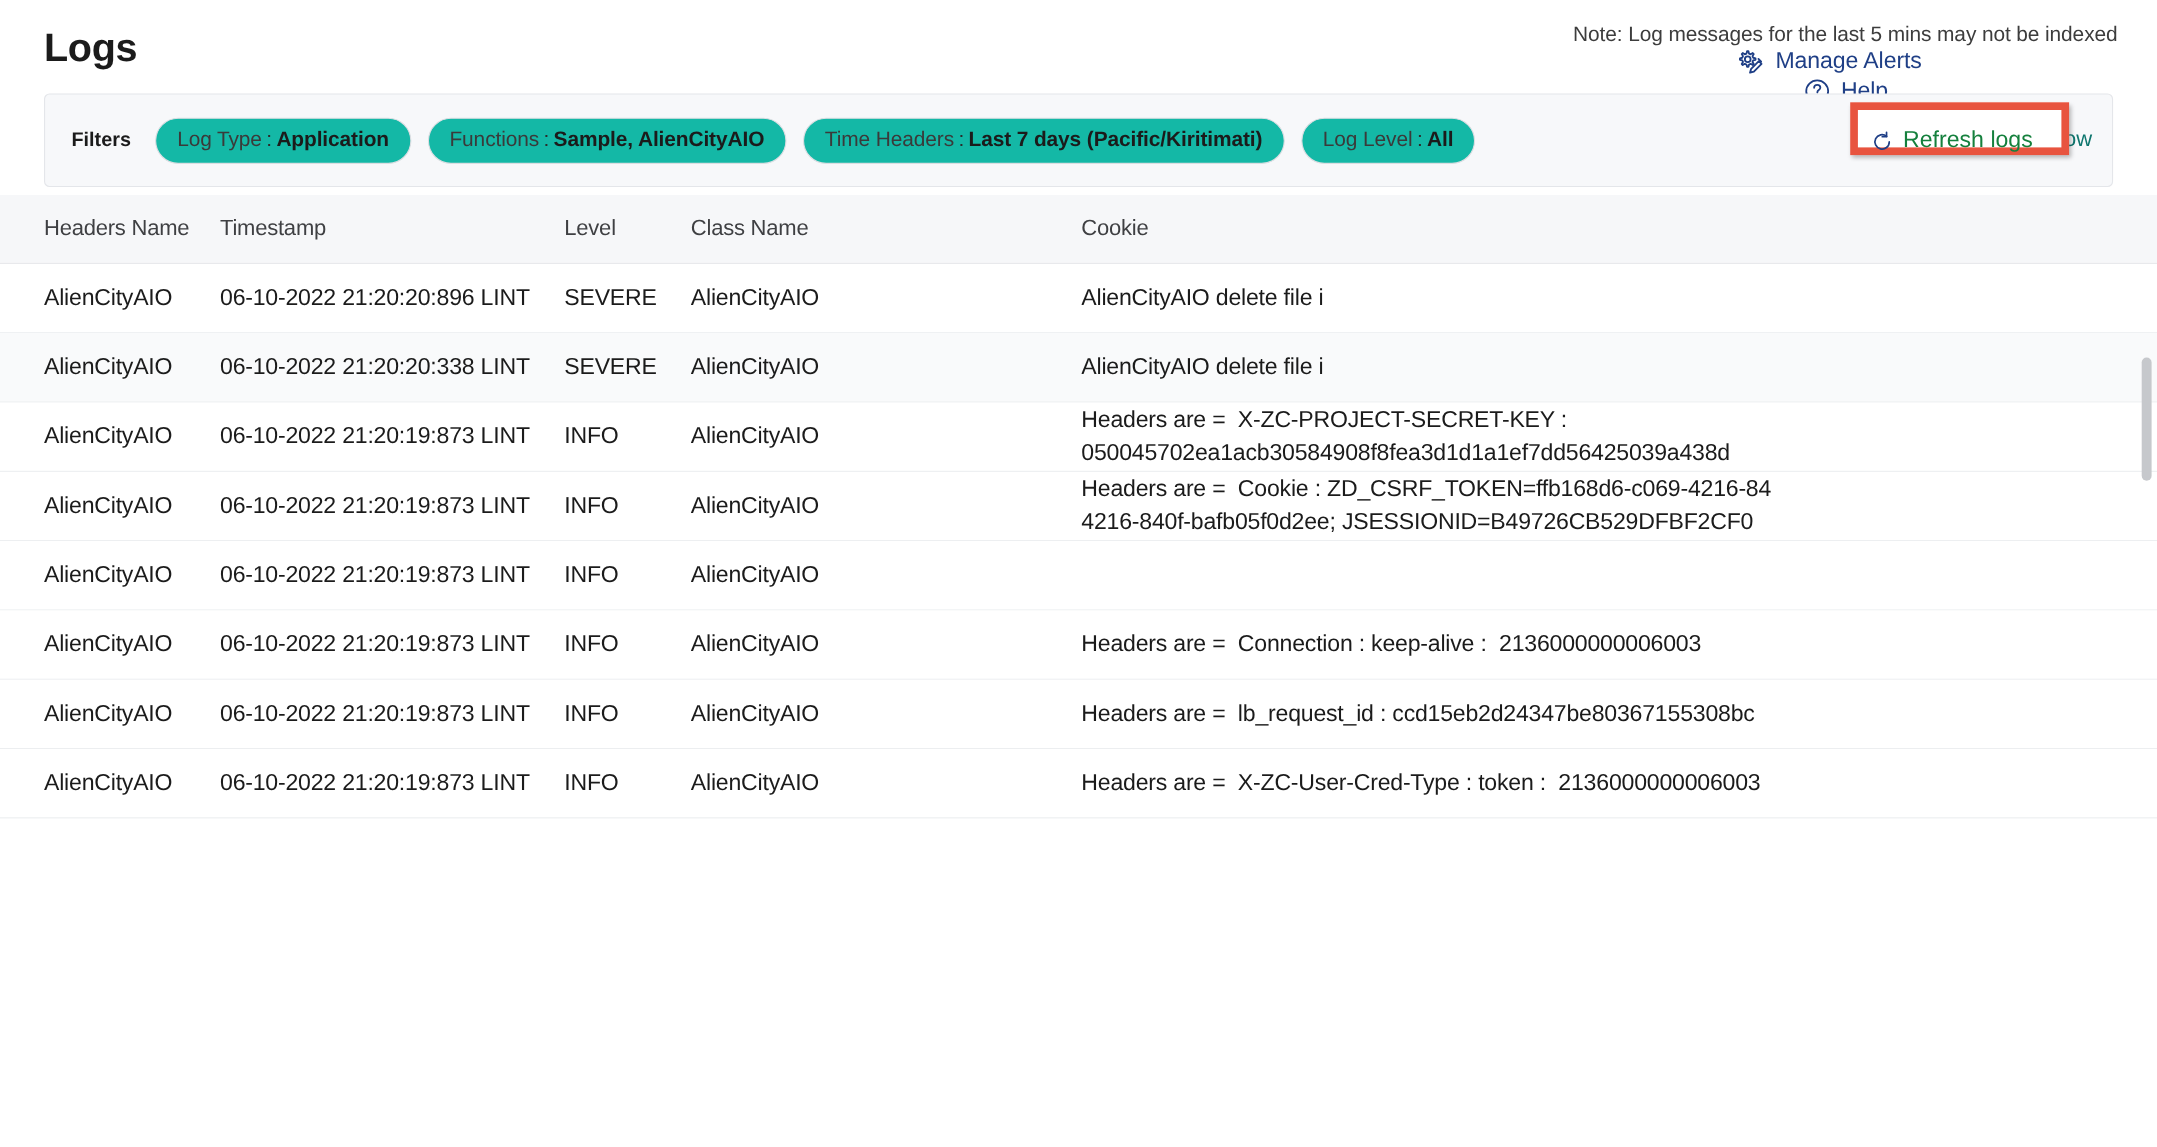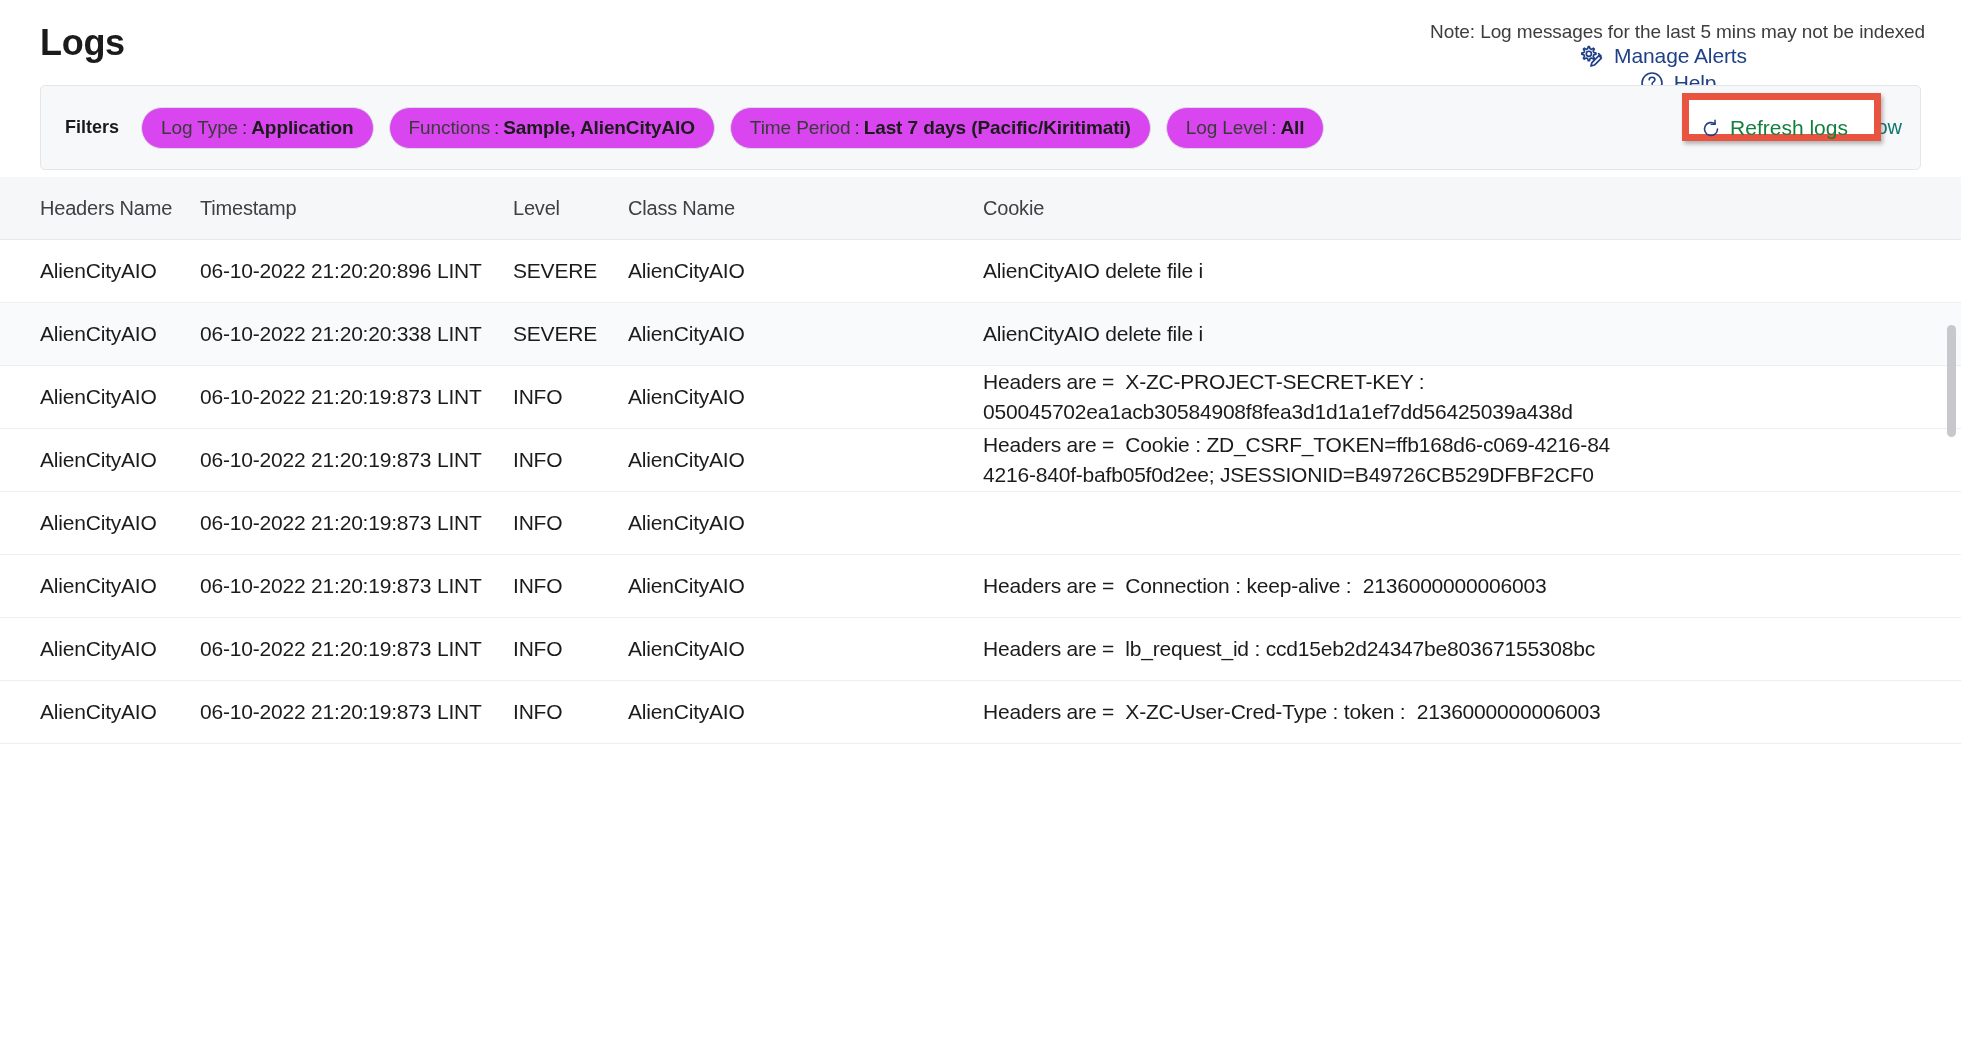--- a/index.html
+++ b/index.html
@@ -96,21 +96,21 @@
     color: #1b1b1b;
     margin-right: 22px;
     white-space: nowrap;
   }
 
   .pill {
     height: 42px;
     padding: 0 19px;
     border: 1px solid #dcdee2;
     border-radius: 22px;
-    background: #d946ef;
+    background: #14b8a6;
     display: flex;
     align-items: center;
     font-size: 19px;
     color: #2b2b2b;
     white-space: nowrap;
     margin-right: 15px;
     cursor: pointer;
     letter-spacing: -0.1px;
   }
   .pill .pkey { color: #3a3a3a; }
@@ -288,21 +288,21 @@
       <span class="pval">Application</span>
     </div>
 
     <div class="pill">
       <span class="pkey">Functions</span>
       <span class="psep">:</span>
       <span class="pval">Sample, AlienCityAIO</span>
     </div>
 
     <div class="pill">
-      <span class="pkey">Time Period</span>
+      <span class="pkey">Time Headers</span>
       <span class="psep">:</span>
       <span class="pval">Last 7 days (Pacific/Kiritimati)</span>
     </div>
 
     <div class="pill">
       <span class="pkey">Log Level</span>
       <span class="psep">:</span>
       <span class="pval">All</span>
     </div>
 

